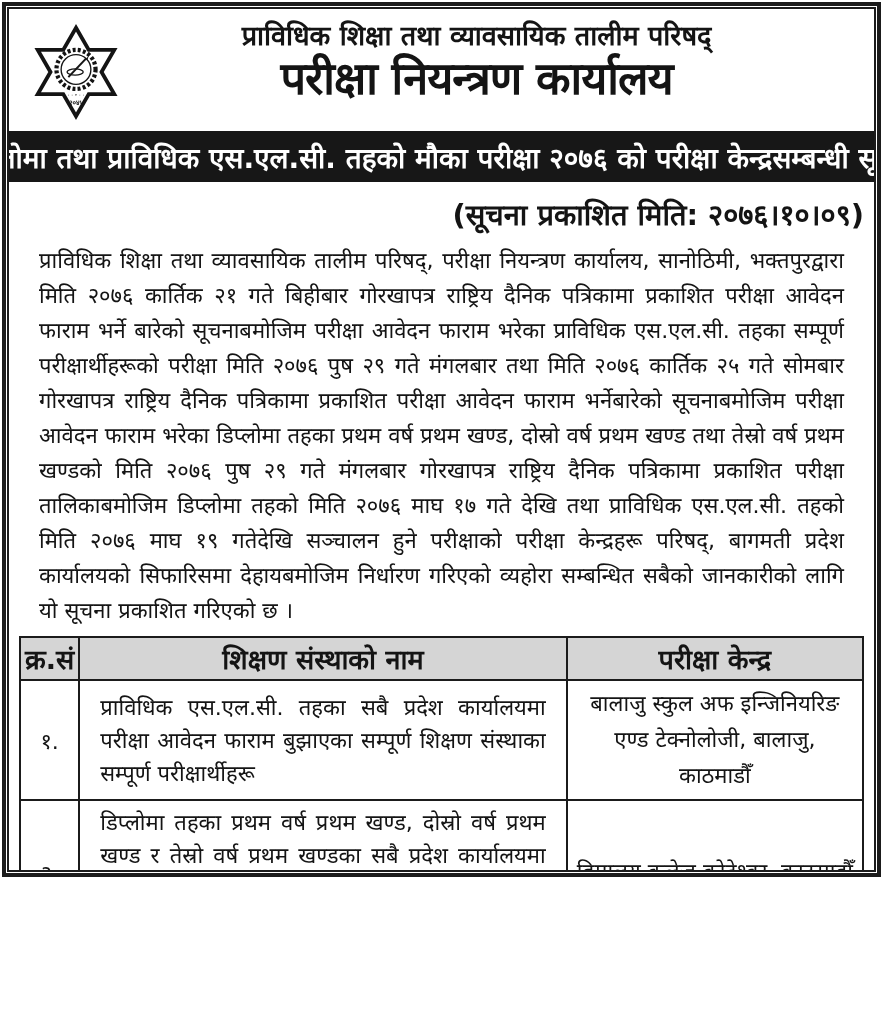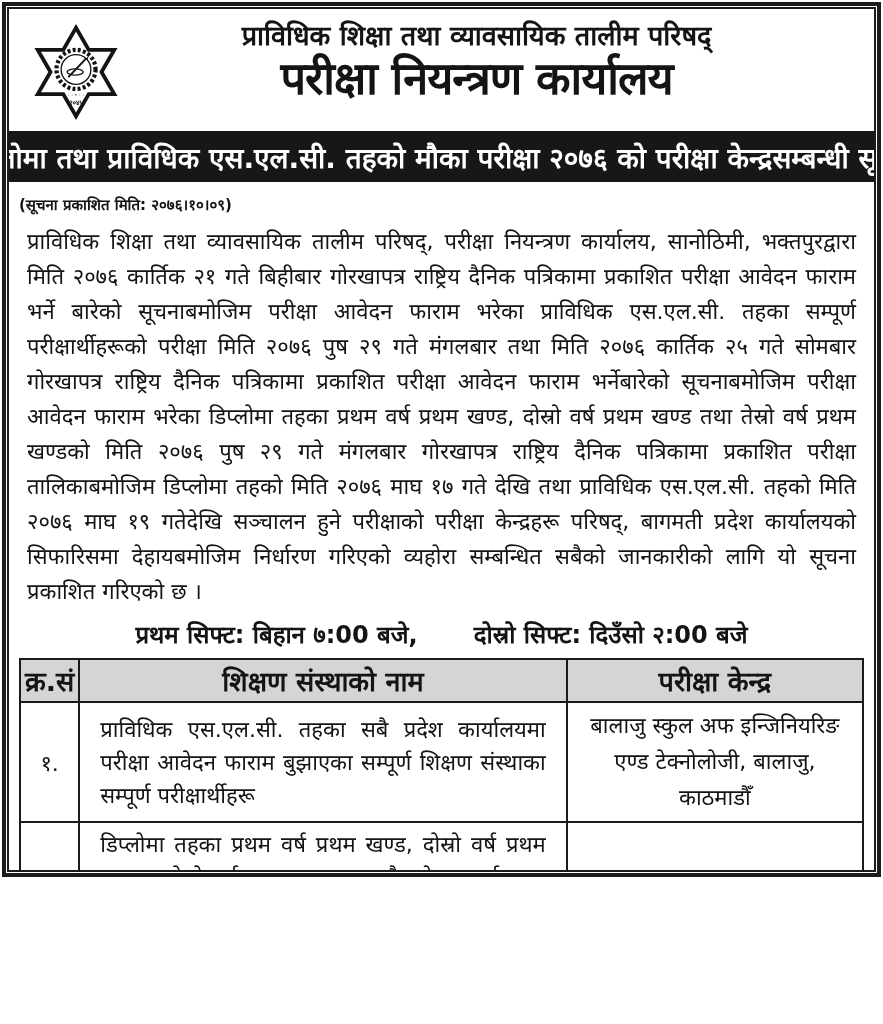--- a/index.html
+++ b/index.html
@@ -56,30 +56,30 @@
     justify-content: center;
   }
   .banner-title {
     font-size: 28px;
     font-weight: bold;
     white-space: nowrap;
   }
   
   .content { padding: 0 10px; }
   .pub-date {
-    text-align: left;
-    font-size: 15px;
+    text-align: right;
+    font-size: 29px;
     font-weight: bold;
     margin: 12px 0 10px;
   }
   .body-text {
     font-size: 22px;
     line-height: 35px;
     text-align: justify;
-    margin: 0 8px 8px;
+    margin: 0 20px 8px;
   }
   .shifts {
     text-align: center;
     font-size: 24px;
     font-weight: bold;
     margin: 4px 0 8px;
   }
   .shift-first { margin-right: 56px; }
   
   table.centers {
@@ -132,23 +132,20 @@
 
       <div class="banner">
         <span class="banner-title">डिप्लोमा तथा प्राविधिक एस.एल.सी. तहको मौका परीक्षा २०७६ को परीक्षा केन्द्रसम्बन्धी सूचना</span>
       </div>
 
       <div class="content">
         <div class="pub-date">(सूचना प्रकाशित मिति: २०७६।१०।०९)</div>
 
         <p class="body-text">प्राविधिक शिक्षा तथा व्यावसायिक तालीम परिषद्, परीक्षा नियन्त्रण कार्यालय, सानोठिमी, भक्तपुरद्वारा मिति २०७६ कार्तिक २१ गते बिहीबार गोरखापत्र राष्ट्रिय दैनिक पत्रिकामा प्रकाशित परीक्षा आवेदन फाराम भर्ने बारेको सूचनाबमोजिम परीक्षा आवेदन फाराम भरेका प्राविधिक एस.एल.सी. तहका सम्पूर्ण परीक्षार्थीहरूको परीक्षा मिति २०७६ पुष २९ गते मंगलबार तथा मिति २०७६ कार्तिक २५ गते सोमबार गोरखापत्र राष्ट्रिय दैनिक पत्रिकामा प्रकाशित परीक्षा आवेदन फाराम भर्नेबारेको सूचनाबमोजिम परीक्षा आवेदन फाराम भरेका डिप्लोमा तहका प्रथम वर्ष प्रथम खण्ड, दोस्रो वर्ष प्रथम खण्ड तथा तेस्रो वर्ष प्रथम खण्डको मिति २०७६ पुष २९ गते मंगलबार गोरखापत्र राष्ट्रिय दैनिक पत्रिकामा प्रकाशित परीक्षा तालिकाबमोजिम डिप्लोमा तहको मिति २०७६ माघ १७ गते देखि तथा प्राविधिक एस.एल.सी. तहको मिति २०७६ माघ १९ गतेदेखि सञ्चालन हुने परीक्षाको परीक्षा केन्द्रहरू परिषद्, बागमती प्रदेश कार्यालयको सिफारिसमा देहायबमोजिम निर्धारण गरिएको व्यहोरा सम्बन्धित सबैको जानकारीको लागि यो सूचना प्रकाशित गरिएको छ ।</p>
 
-        <div class="shifts">
-          <span class="shift-first">प्रथम सिफ्ट: बिहान ७:00 बजे,</span><span>दोस्रो सिफ्ट: दिउँसो २:00 बजे</span>
-        </div>
 
         <table class="centers">
           <colgroup>
             <col class="col-sn">
               <col class="col-inst">
               <col class="col-cntr">
           </colgroup>
           <thead>
             <tr>
               <th>क्र.सं</th>

